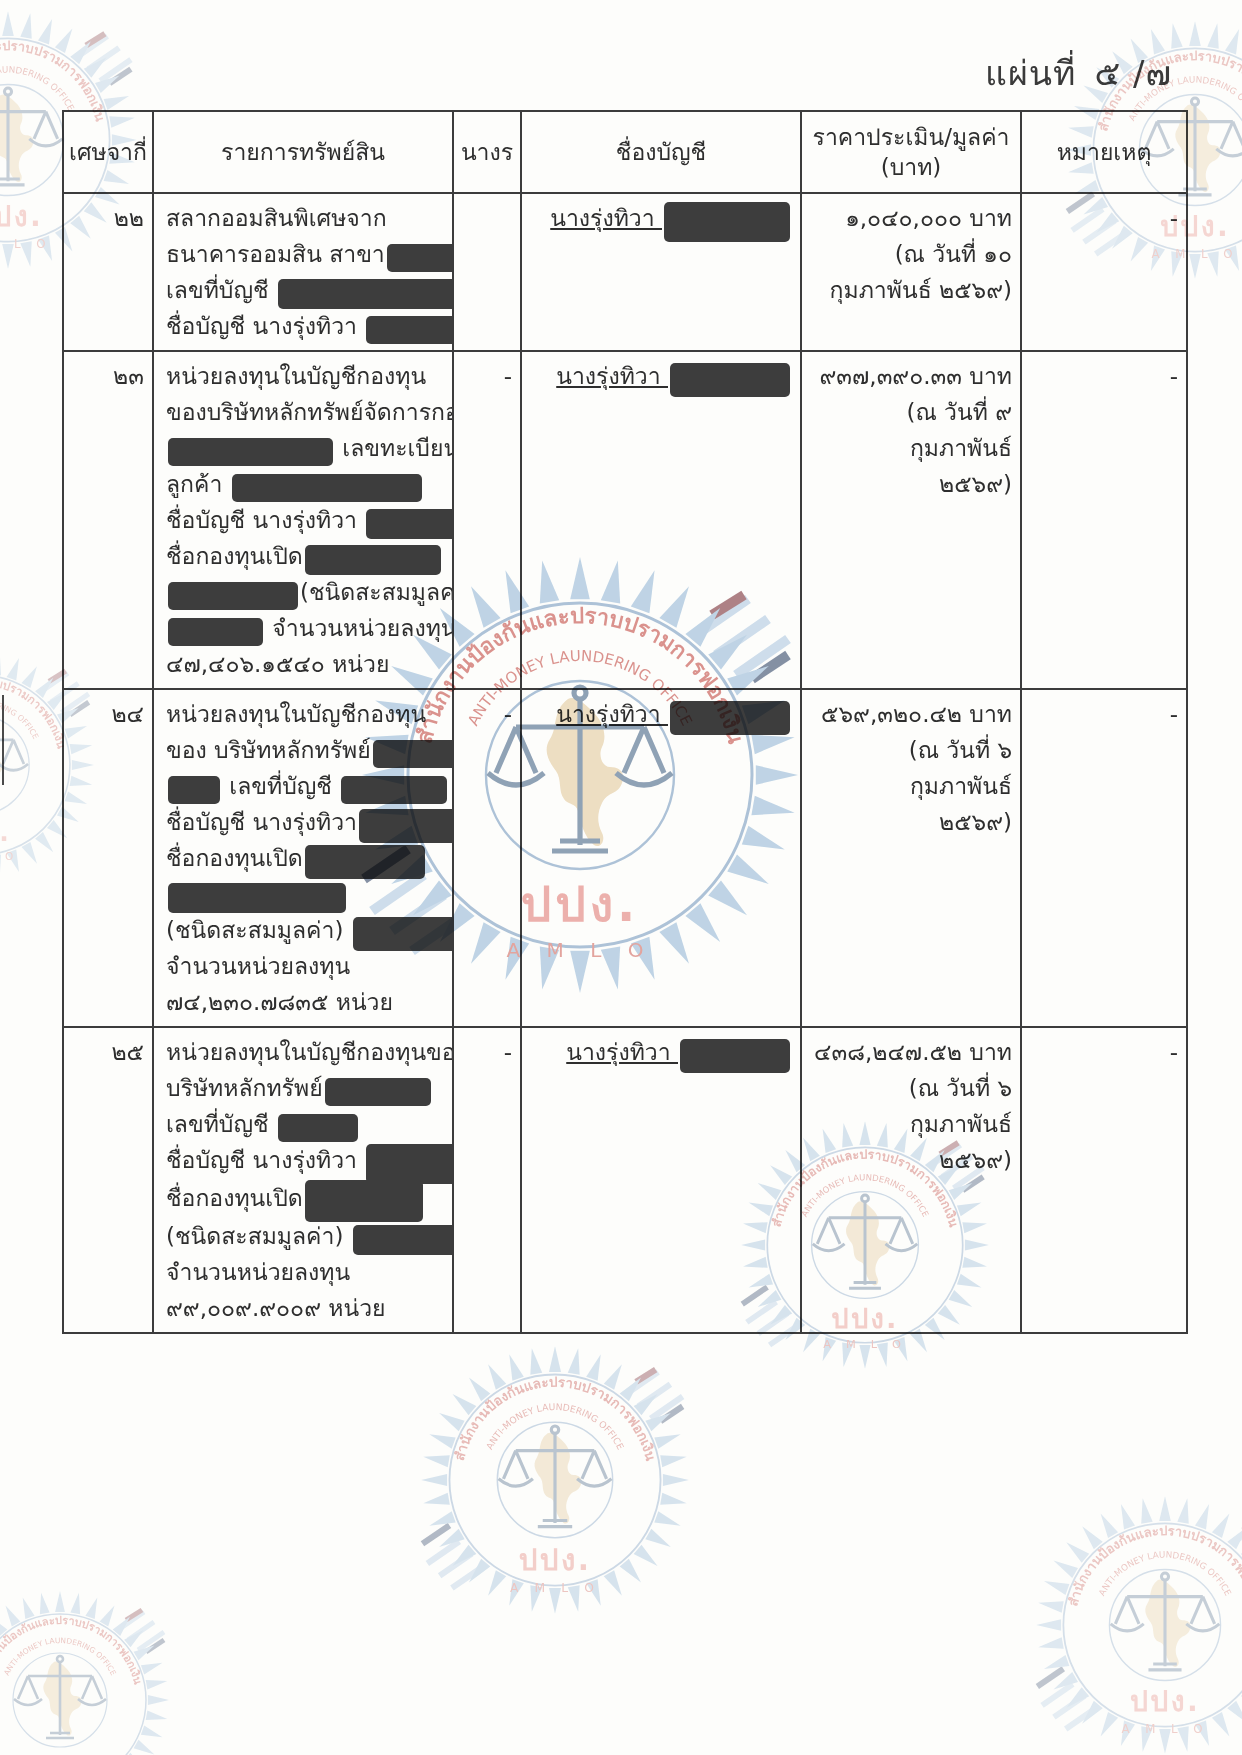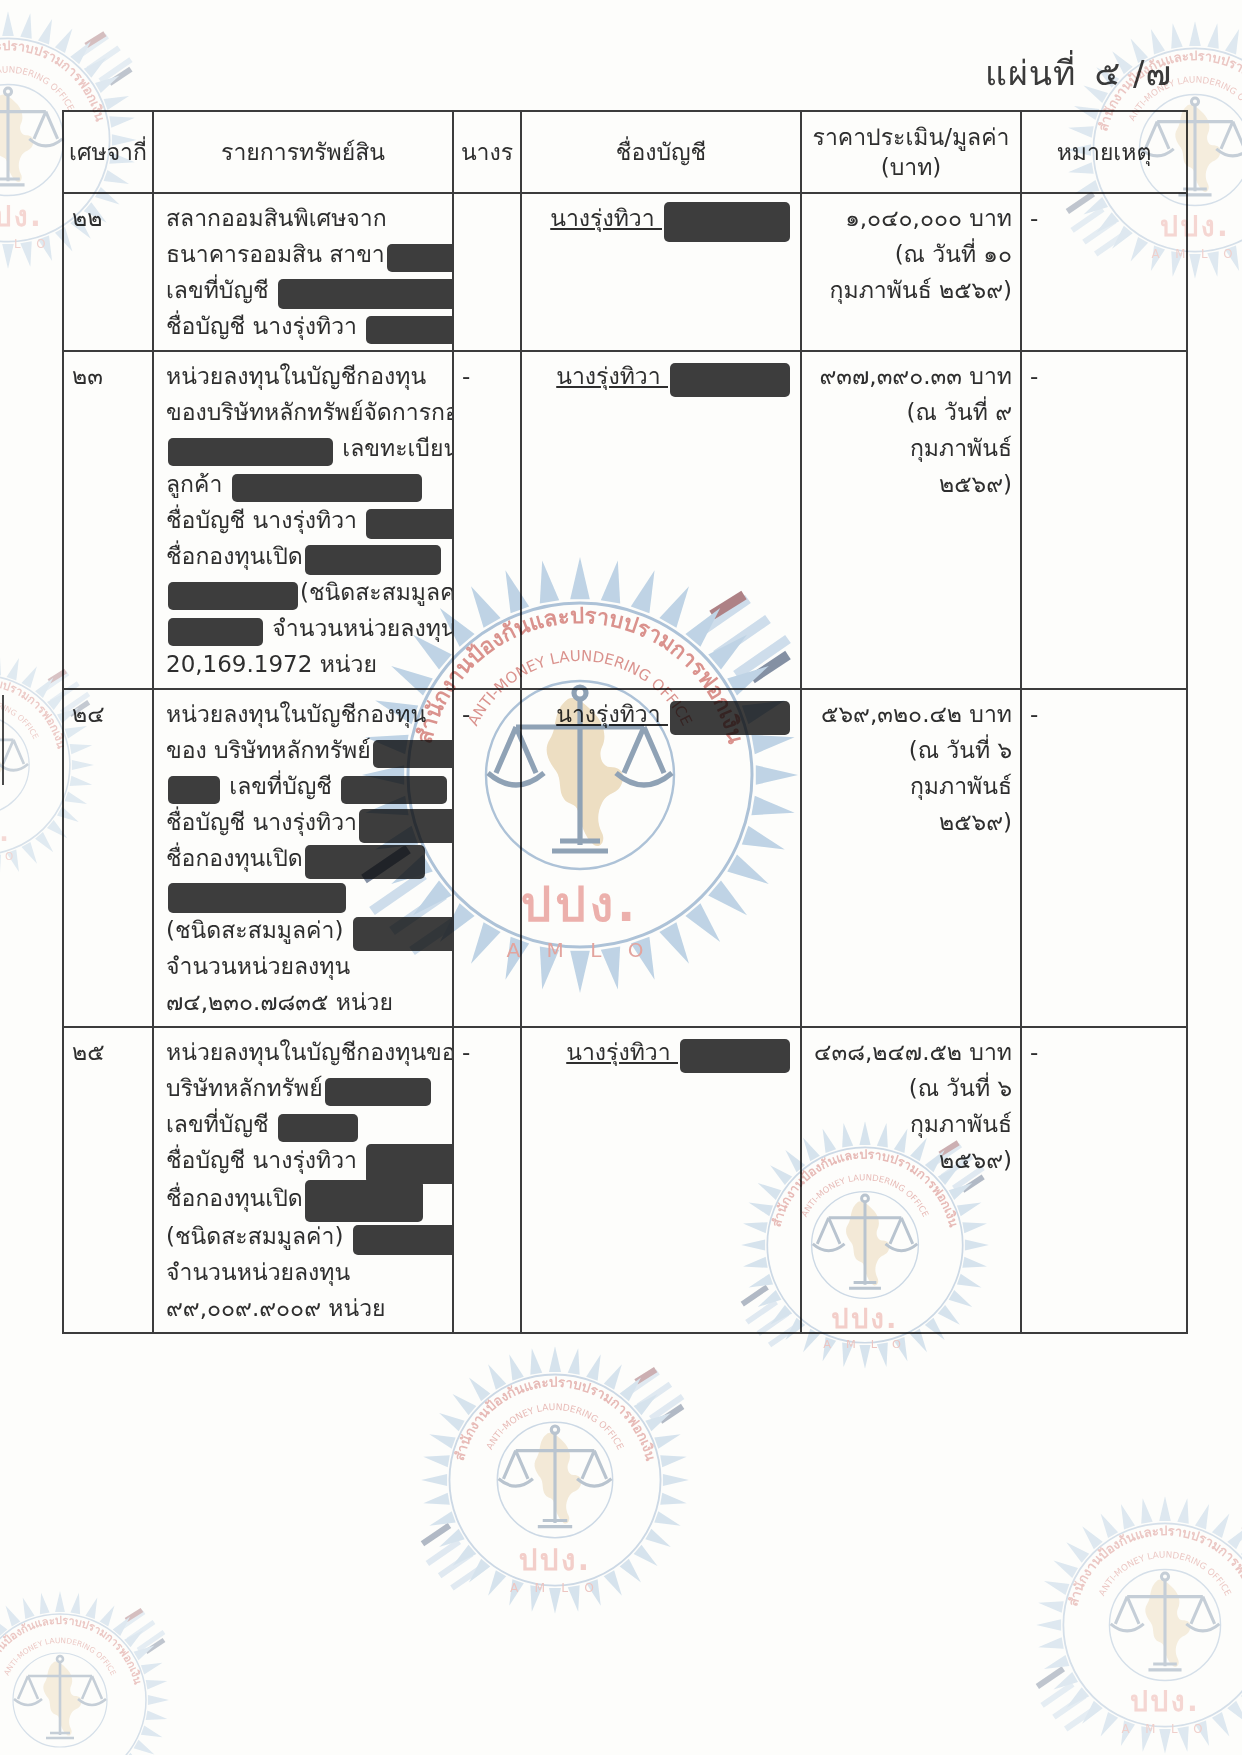--- a/index.html
+++ b/index.html
@@ -29,21 +29,21 @@
     font-weight:normal;
     font-size:23px;
     line-height:36px;
     padding:6px 8px;
     overflow:hidden;
   }
   .asset-table th{
     text-align:center;vertical-align:middle;
     height:72px;line-height:30px;padding:4px 2px;
   }
-  .cell-center{text-align:left;}
+  .cell-center{text-align:right;}
   .asset-cell{padding-left:12px !important;margin-left:32px;}
   .asset-line{white-space:nowrap;}
   .redact{
     display:inline-block;
     background:#3d3d3d;
     border-radius:5px;
     vertical-align:middle;
     margin:0 2px -4px 2px;
   }
   .account-cell{text-align:right;white-space:nowrap;text-decoration:underline;}
@@ -124,21 +124,21 @@
           <td class="cell-center">๒๓</td>
           <td class="asset-cell">
             <div class="asset-line"><span>หน่วยลงทุนในบัญชีกองทุน</span></div>
             <div class="asset-line"><span>ของบริษัทหลักทรัพย์จัดการกองทุน</span></div>
             <div class="asset-line"><span class="redact" style="width: 165px; height: 28px;"></span><span> เลขทะเบียน</span></div>
             <div class="asset-line"><span>ลูกค้า </span><span class="redact" style="width: 190px; height: 28px;"></span></div>
             <div class="asset-line"><span>ชื่อบัญชี นางรุ่งทิวา </span><span class="redact" style="width: 106px; height: 30px;"></span></div>
             <div class="asset-line"><span>ชื่อกองทุนเปิด</span><span class="redact" style="width: 136px; height: 30px;"></span></div>
             <div class="asset-line"><span class="redact" style="width: 130px; height: 28px;"></span><span>(ชนิดสะสมมูลค่า)</span></div>
             <div class="asset-line"><span class="redact" style="width: 95px; height: 28px;"></span><span> จำนวนหน่วยลงทุน</span></div>
-            <div class="asset-line"><span>20,169.1972 หน่วย</span></div>
+            <div class="asset-line"><span>๔๗,๔๐๖.๑๕๔๐ หน่วย</span></div>
           </td>
           <td class="cell-center">-</td>
           <td class="account-cell"><span>นางรุ่งทิวา </span><span class="redact" style="width: 120px; height: 34px;"></span></td>
           <td class="value-cell">
             <div>๙๓๗,๓๙๐.๓๓ บาท</div>
             <div>(ณ วันที่ ๙ กุมภาพันธ์</div>
             <div>๒๕๖๙)</div>
           </td>
           <td class="cell-center">-</td>
         </tr>

